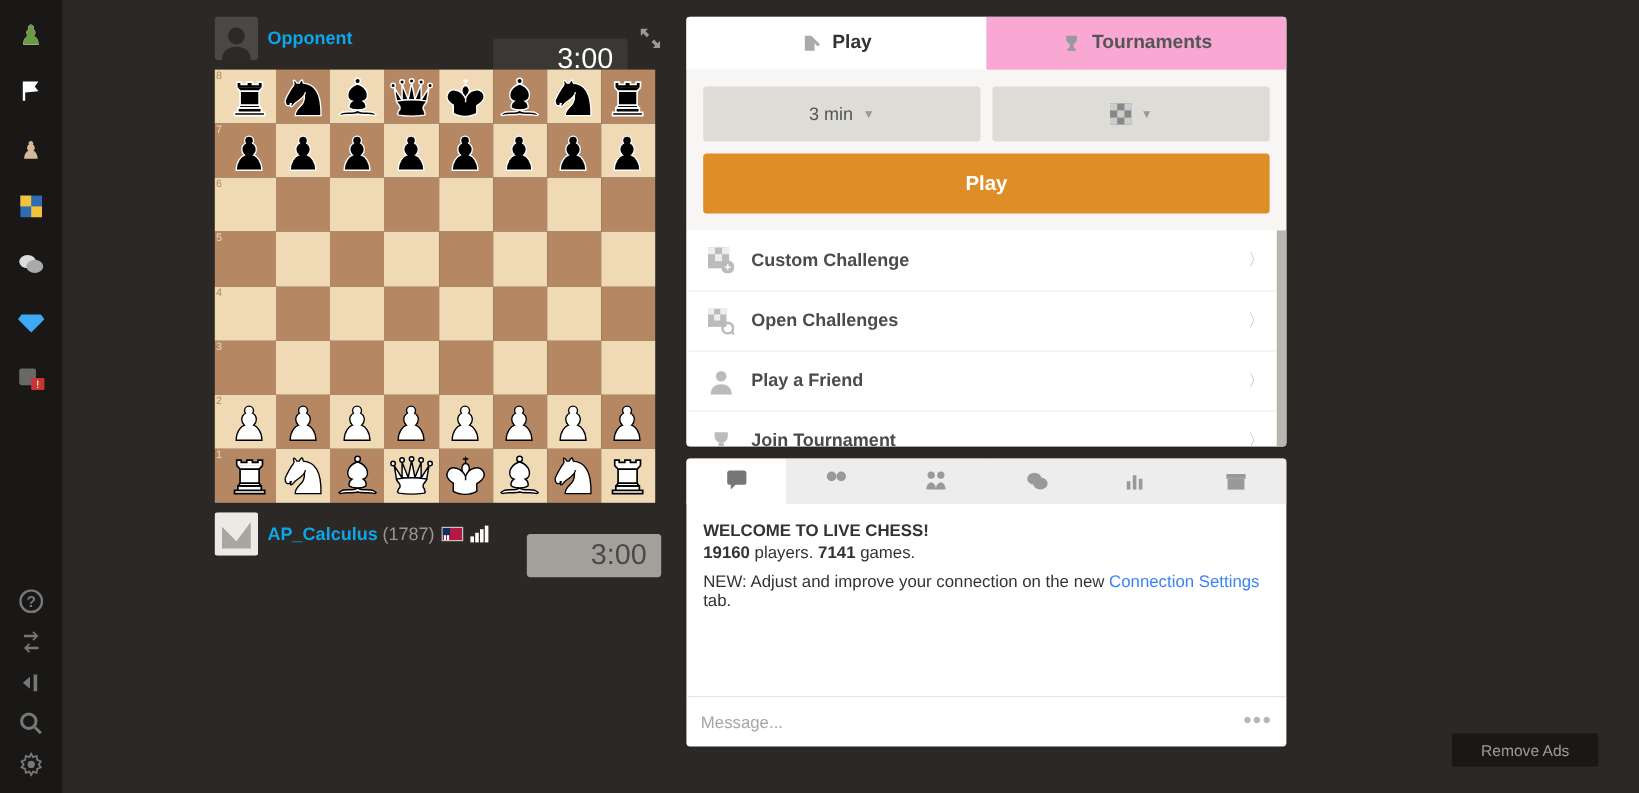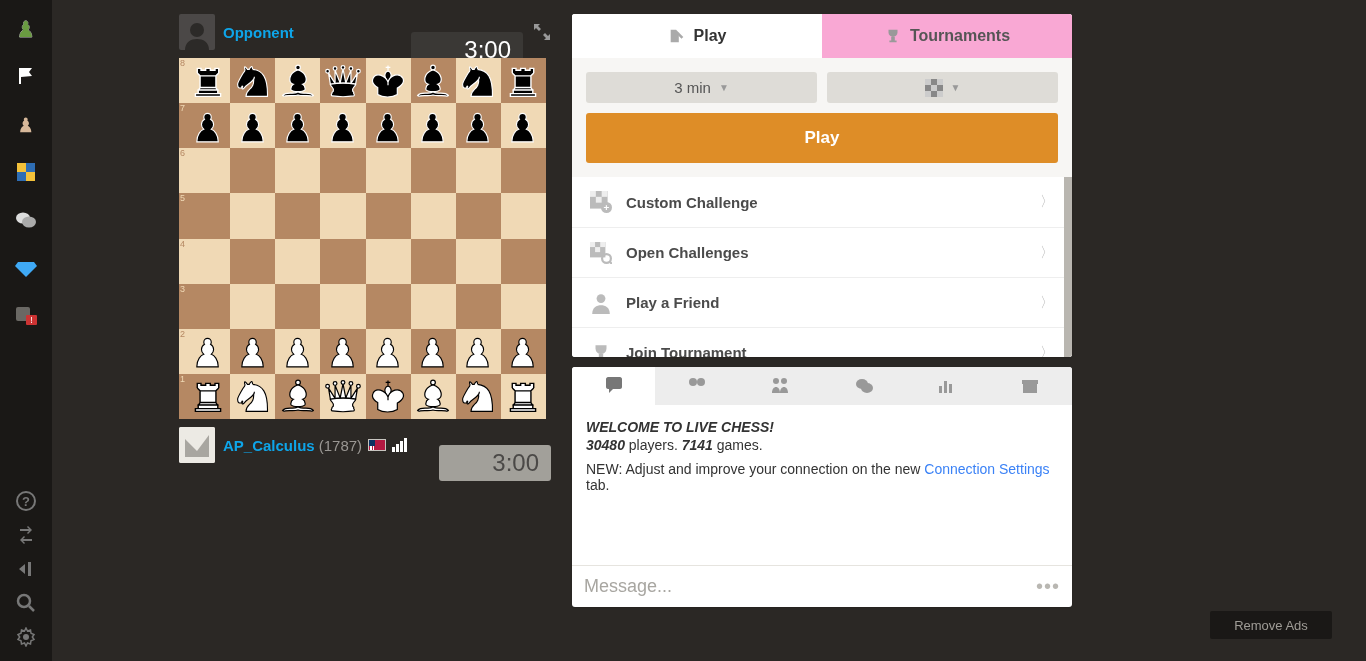--- a/index.html
+++ b/index.html
@@ -97,45 +97,45 @@
   
   .right-col { width: 500px; display:flex; flex-direction:column; gap:10px;}
   .panel { background:#fff; border-radius:3px; overflow:hidden; box-shadow:0 1px 2px rgba(0,0,0,.15);}
   .tabs { display:flex; background:#f1f1f1; }
   .tab { flex:1; height:44px; display:flex; align-items:center; justify-content:center; gap:8px; font-size:16px; color:#555; cursor:pointer;}
   .tab.active { background:#fff; font-weight:600; color:#333;}
   .tab.inactive { background:#f9a8d4; color:#555; font-weight:600;}
   .tab svg{width:18px;height:18px;fill:#888;}
   .controls { padding:14px; background:#f7f6f4; display:flex; flex-direction:column; gap:10px; }
   .selects { display:flex; gap:10px;}
-  .sel { flex:1; height:31px; background:#dedcd7; border-radius:3px; display:flex; align-items:center; justify-content:center; gap:8px; color:#555; font-size:15px;}
+  .sel { flex:1; height:46px; background:#dedcd7; border-radius:3px; display:flex; align-items:center; justify-content:center; gap:8px; color:#555; font-size:15px;}
   .sel .caret{font-size:10px;color:#999;}
   .play-btn { height:50px; background:#de8d27; color:#fff; border-radius:3px; display:flex;align-items:center;justify-content:center; font-size:17px; font-weight:700;}
   .list { background:#fff; max-height: 180px; overflow:hidden; position:relative;}
   .list-item {
     height:50px; display:flex; align-items:center; gap:14px;
     padding:0 18px; border-top:1px solid #eee; color:#4b4b4b; font-weight:700; font-size:15px;
   }
   .list-item:first-child{border-top:0;}
   .list-item .ico{width:22px;height:22px;fill:#b7b5b1;color:#b7b5b1;}
   .list-item .chev{margin-left:auto;color:#bbb;font-size:14px;font-weight:400;}
   .scroll-ind{position:absolute;right:0;top:0;width:8px;height:100%;background:#b9b6b0;}
   .list-wrap{position:relative;}
 
   .chat-panel { background:#fff; border-radius:3px; overflow:hidden; box-shadow:0 1px 2px rgba(0,0,0,.15); display:flex; flex-direction:column;}
   .chat-tabs { display:flex; height:38px;}
   .chat-tab { flex:1; display:flex;align-items:center;justify-content:center; background:#ededed; color:#999;}
   .chat-tab.active{background:#fff; color:#777; border-bottom:2px solid #fff;}
   .chat-tab svg{width:20px;height:20px;fill:currentColor;}
   .chat-body { padding:14px; font-size:14px; color:#333; height:160px;}
-  .chat-body b{font-weight:700;font-style:italic;}
+  .chat-body b{font-weight:700;}
   .chat-body .link{color:#3b82f6;}
   .chat-body p{margin-bottom:2px;}
   .chat-input { border-top:1px solid #e6e4df; height:42px; display:flex; align-items:center; padding:0 12px;}
-  .chat-input input{flex:1;border:0;outline:0;font-size:18px;color:#666;}
+  .chat-input input{flex:1;border:0;outline:0;font-size:14px;color:#666;}
   .chat-input input::placeholder{color:#a8a6a1;}
   .chat-dots{color:#b9b7b2;font-size:20px;letter-spacing:1px;}
 
   .remove-ads {
     position:absolute;
     right:34px; bottom:22px;
     width:122px; height:28px;
     background:#1a1816;
     color:#9f9c96;
     font-size:13px;
@@ -678,21 +678,21 @@
         <div class="chat-tab">
             <svg viewBox="0 0 20 20">
               <rect x="2" y="4" width="16" height="4"></rect>
               <rect x="3" y="8" width="14" height="9"></rect>
             </svg>
           </div>
       </div>
       <div class="chat-body">
         <p><b>WELCOME TO LIVE CHESS!</b></p>
         <p>
-          <b>30480</b><span> players. </span><b>7141</b><span> games.</span>
+          <b>19160</b><span> players. </span><b>7141</b><span> games.</span>
         </p>
         <p style="margin-top:8px;">
           <span>NEW: Adjust and improve your connection on the new </span><span class="link">Connection Settings</span><span> tab.</span>
         </p>
       </div>
       <div class="chat-input">
         <input type="text" placeholder="Message..." style="">
         <span class="chat-dots">•••</span>
       </div>
     </div>

